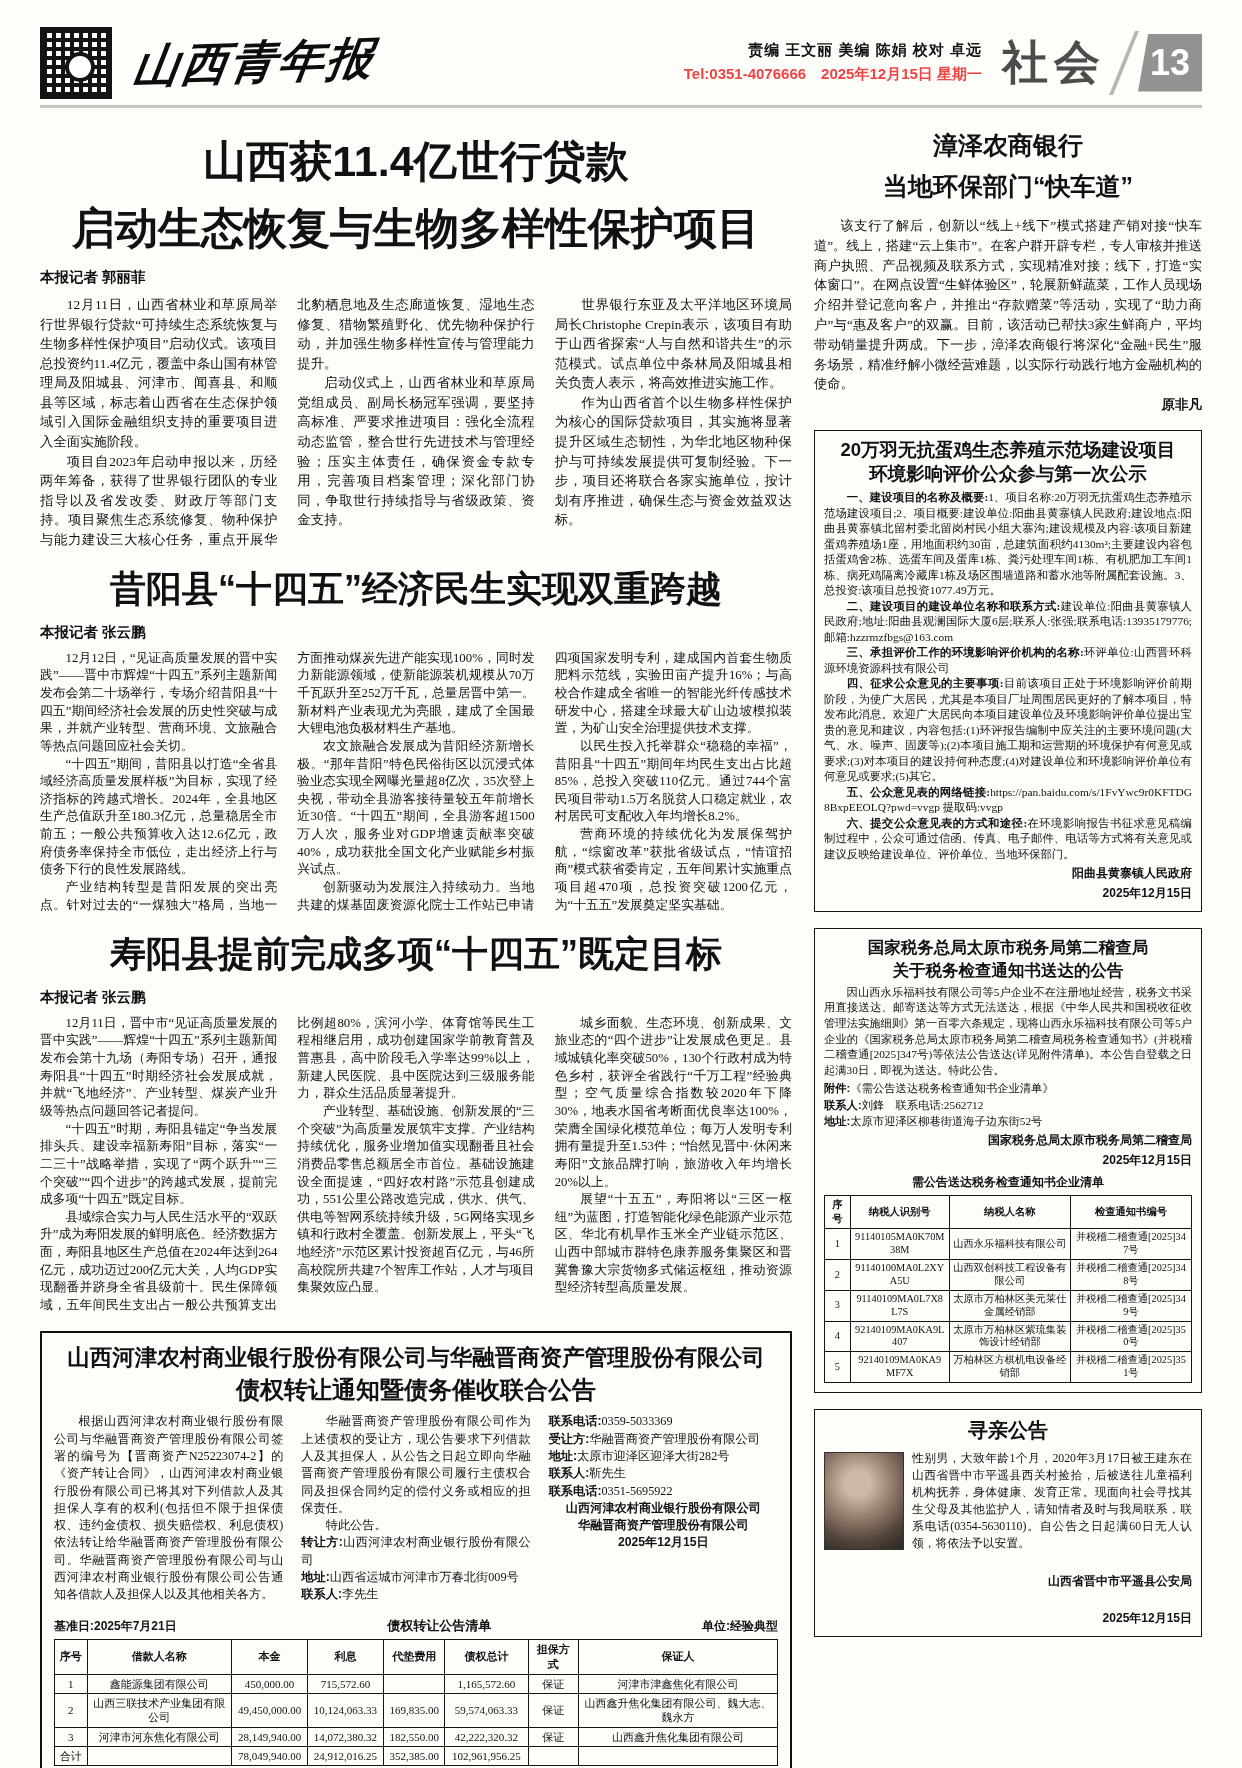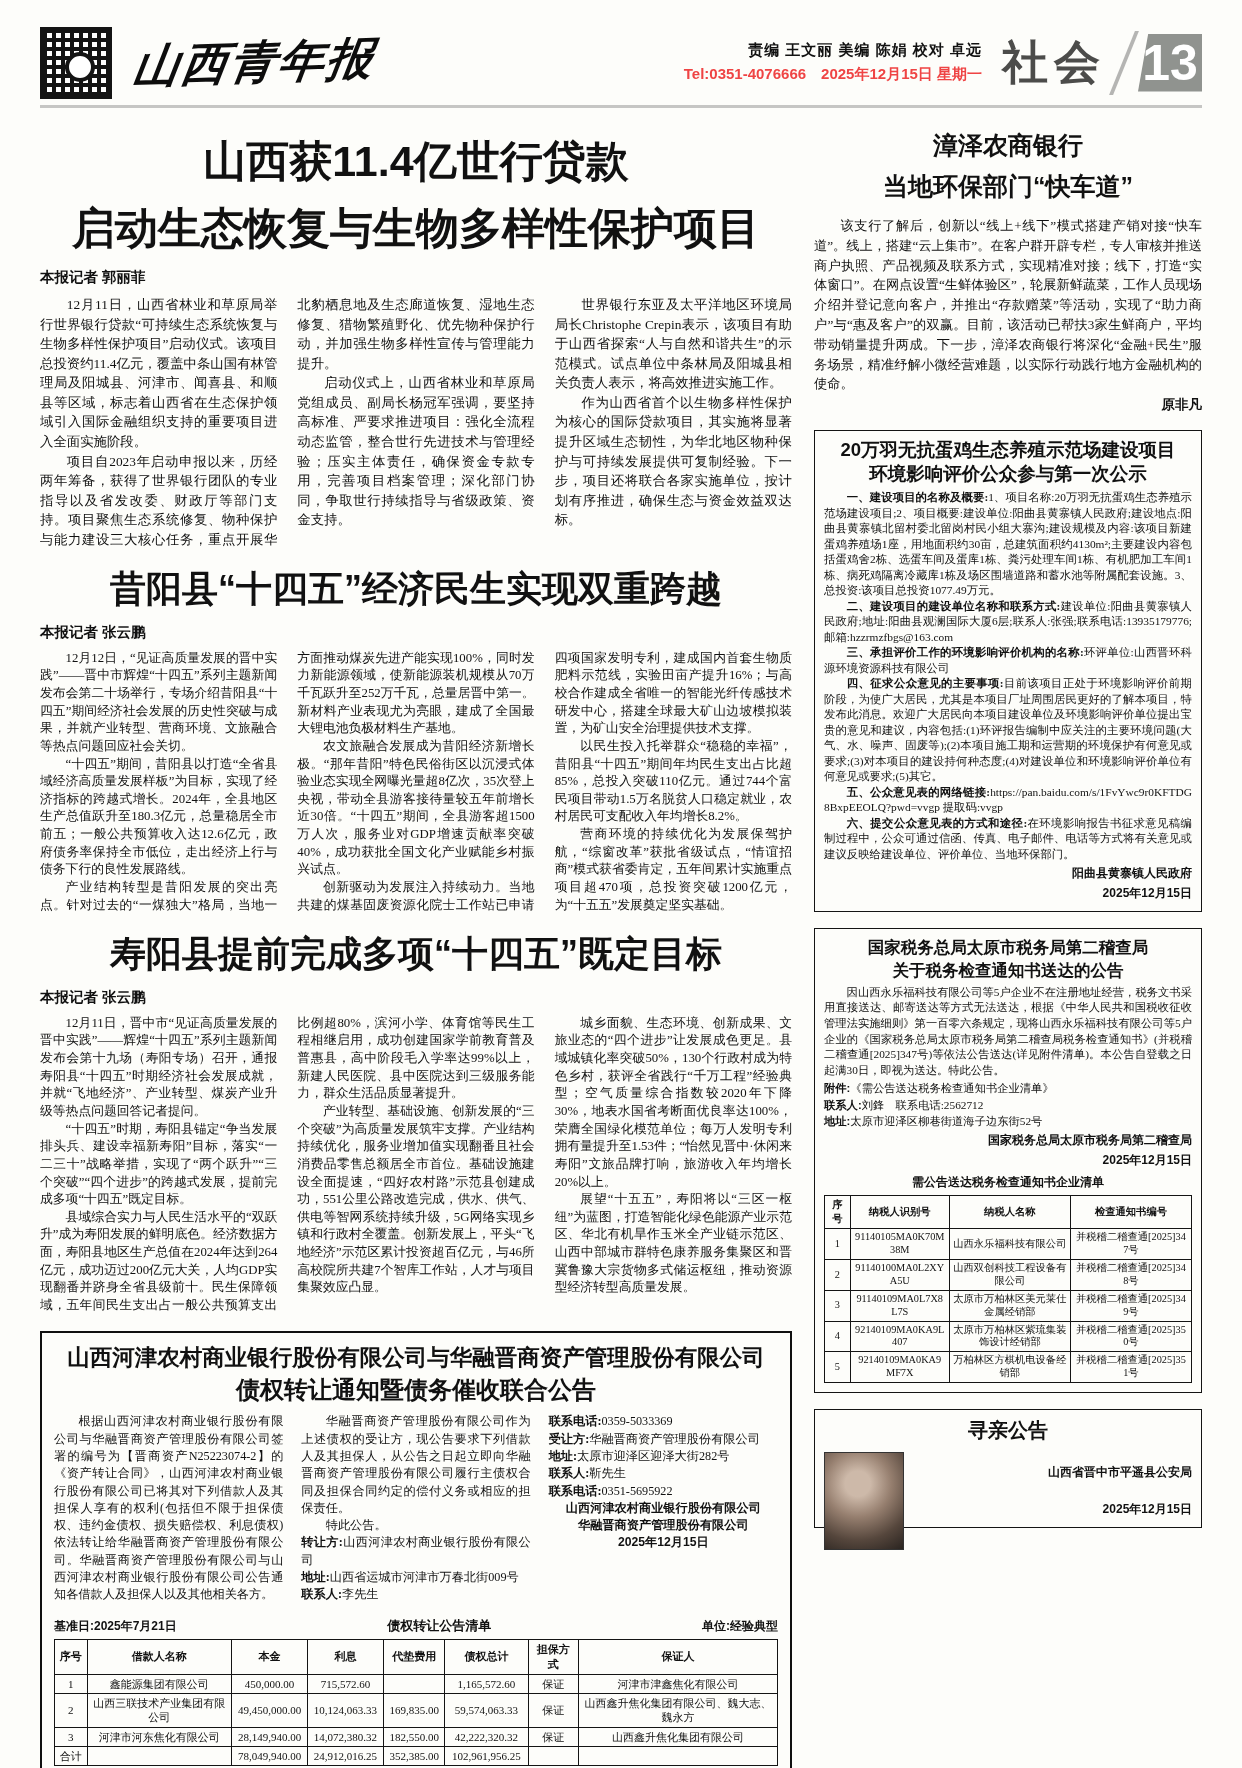--- a/index.html
+++ b/index.html
@@ -16,21 +16,21 @@
   .qr::after { content:""; position:absolute; left:50%; top:50%; width:22px; height:22px; margin:-11px 0 0 -11px;
                background:#fff; border:4px solid #141414; border-radius:50%; }
   .masthead { font-family:"DejaVu Serif",serif; font-weight:bold; font-style:italic; font-size:46px;
               transform:skewX(-10deg) rotate(-2deg); margin-left:22px; letter-spacing:2px; color:#0d0d0d; }
   .hdr-right { margin-left:auto; text-align:right; font-family:"Liberation Sans",sans-serif; }
   .hdr-editors { font-size:15px; font-weight:bold; letter-spacing:1px; }
   .hdr-tel { font-size:15px; margin-top:5px; color:#ef4444; font-weight:bold; }
   .section-name { font-family:"DejaVu Serif",serif; font-size:46px; color:#4c4c4a; letter-spacing:6px; margin-left:20px; font-weight:bold; }
   .slash { width:4px; height:64px; background:#b5b5b3; transform:skewX(-22deg); margin:0 12px 0 16px; }
   .pagenum { width:64px; height:58px; background:#90938f; color:#fff; font-family:"Liberation Sans",sans-serif;
-             font-weight:900; font-size:50px; display:flex; align-items:center; justify-content:center;
+             font-weight:900; font-size:36px; display:flex; align-items:center; justify-content:center;
              clip-path:polygon(16% 0,100% 0,100% 100%,0 100%); }
 
   
   .content { display:flex; gap:22px; margin-top:14px; }
   .col-left { width:752px; flex:0 0 auto; }
   .col-right { flex:1; min-width:0; }
 
   
   .h-main { font-family:"Liberation Sans",sans-serif; font-weight:900; font-size:43px; line-height:1.28;
             text-align:center; margin:12px 0 4px; letter-spacing:0; }
@@ -70,21 +70,21 @@
   .tax-table th:nth-child(3),.tax-table td:nth-child(3){width:33%;}
   .tax-table th:nth-child(4),.tax-table td:nth-child(4){width:33%;}
 
   
   .debt-box { border:2.5px solid #101010; padding:10px 12px 10px; margin-top:16px; }
   .debt-t1 { font-family:"Liberation Sans",sans-serif; font-weight:900; font-size:22.5px; text-align:center; line-height:1.3; }
   .debt-t2 { font-family:"Liberation Sans",sans-serif; font-weight:900; font-size:24px; text-align:center; line-height:1.3; margin-top:2px; }
   .debt-body { column-count:3; column-gap:18px; font-size:12.2px; line-height:1.42; text-align:justify; margin-top:8px; }
   .debt-body .para { text-indent:2em; }
   .debt-body .dline { text-indent:0; }
-  .debt-body .dline b { font-family:Liberation Serif, serif; }
+  .debt-body .dline b { font-family:Liberation Sans, sans-serif; }
   .debt-sign { text-align:center; font-weight:bold; font-size:12.2px; font-family:"Liberation Sans",sans-serif; text-indent:0; }
   .debt-meta { display:flex; justify-content:space-between; align-items:flex-end; font-weight:bold;
                font-family:"Liberation Sans",sans-serif; font-size:12px; margin-top:13px; }
   .debt-meta .center { font-size:13px; }
   .debt-table { font-size:11px; }
   .debt-table td { line-height:1.3; }
   .debt-table th:nth-child(1),.debt-table td:nth-child(1){width:4.5%;}
   .debt-table th:nth-child(2),.debt-table td:nth-child(2){width:20%;}
   .debt-table th:nth-child(3),.debt-table td:nth-child(3){width:10.5%;}
   .debt-table th:nth-child(4),.debt-table td:nth-child(4){width:10.5%;}
@@ -325,20 +325,21 @@
                 <td>并税稽二稽查通[2025]351号</td>
               </tr>
             </tbody>
           </table>
       </div>
 
       <div class="boxed">
         <div class="missing-title">寻亲公告</div>
         <div class="missing-flow">
           <div class="baby-photo"></div>
+          <span>性别男，大致年龄1个月，2020年3月17日被王建东在山西省晋中市平遥县西关村捡拾，后被送往儿童福利机构抚养，身体健康、发育正常。现面向社会寻找其生父母及其他监护人，请知情者及时与我局联系，联系电话(0354-5630110)。自公告之日起满60日无人认领，将依法予以安置。</span>
         </div>
         <div class="missing-date">山西省晋中市平遥县公安局</div>
         <div class="missing-date">2025年12月15日</div>
       </div>
 
     </div>
   </div>
 </div>
 
 </body></html>

